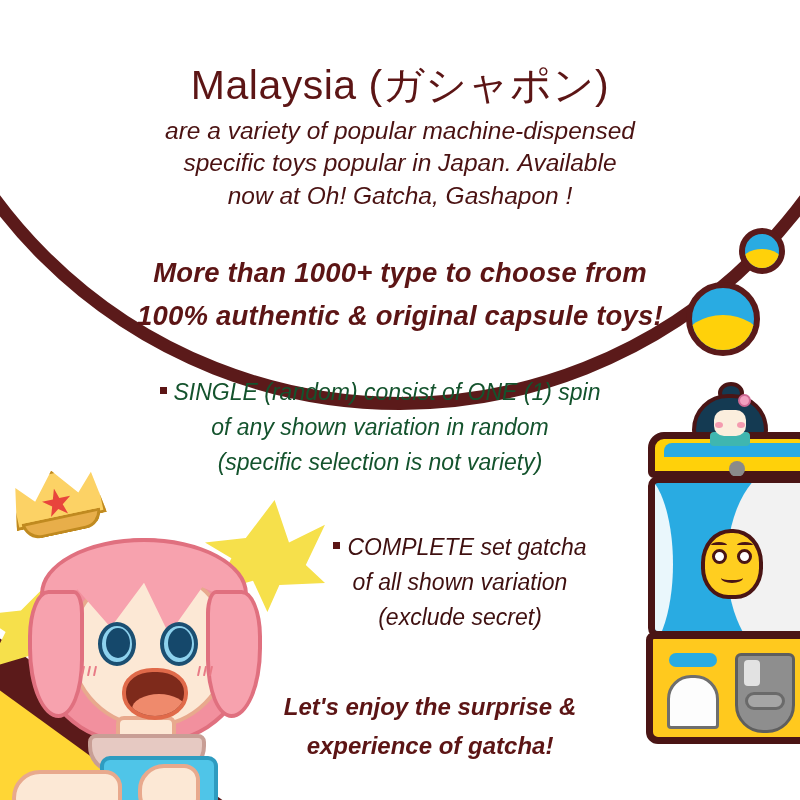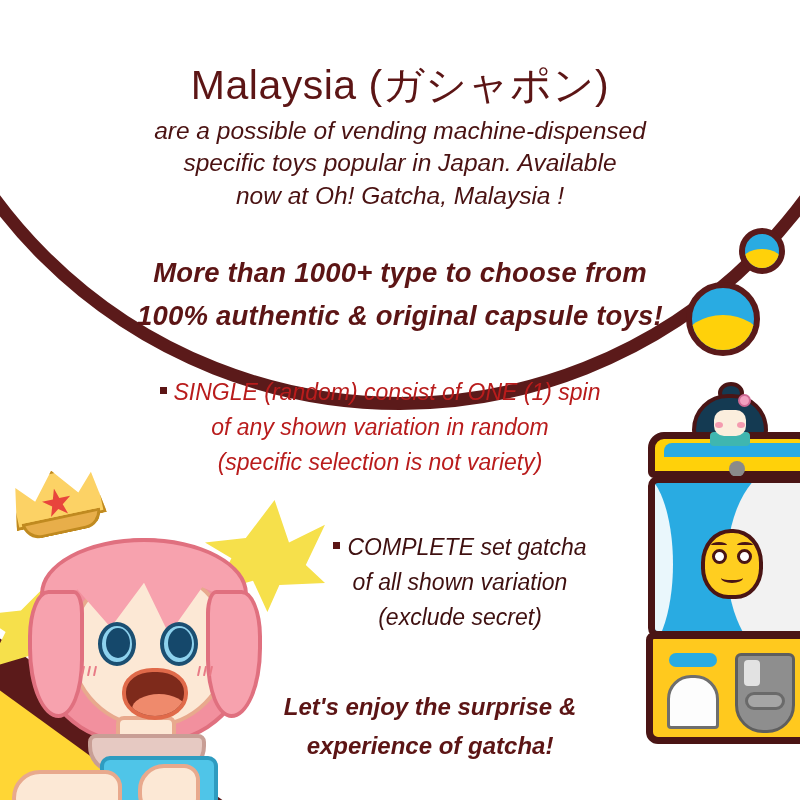--- a/index.html
+++ b/index.html
@@ -79,21 +79,21 @@
     font-size:27.5px; font-weight:bold; font-style:italic;
     line-height:1.55;
     letter-spacing:0.2px;
     color:#5C1515;
   }
   .headline-1 { top:252px; }
 
   .bullets-a {
     position:absolute; top:375px; left:0; width:760px;
     font-size:23px; font-style:italic; line-height:1.53;
-    color:#b91c1c;
+    color:#14532d;
   }
   .bullets-b {
     position:absolute; top:530px; left:60px; width:800px;
     font-size:23px; font-style:italic; line-height:1.53;
     color:#3F1010;
   }
   .closing {
     position:absolute; top:688px; left:30px; width:800px;
     font-size:24px; font-weight:bold; font-style:italic;
     line-height:1.62;
@@ -472,23 +472,23 @@
         <div class="knob"></div>
       </div>
     </div>
   </div>
 
   <div class="content">
 
     <div class="title">Malaysia (ガシャポン)</div>
 
     <div class="sub sub-1">
-      <div>are a possible of vending machine-dispensed</div>
+      <div>are a variety of popular machine-dispensed</div>
       <div>specific toys popular in Japan. Available</div>
-      <div>now at Oh! Gatcha, Malaysia !</div>
+      <div>now at Oh! Gatcha, Gashapon !</div>
     </div>
 
     <div class="headline headline-1">
       <div>More than 1000+ type to choose from</div>
       <div>100% authentic &amp; original capsule toys!</div>
     </div>
 
     <div class="bullets-a">
       <div>
         <span class="bullet-mark"></span><span>SINGLE (random) consist of ONE (1) spin</span>

